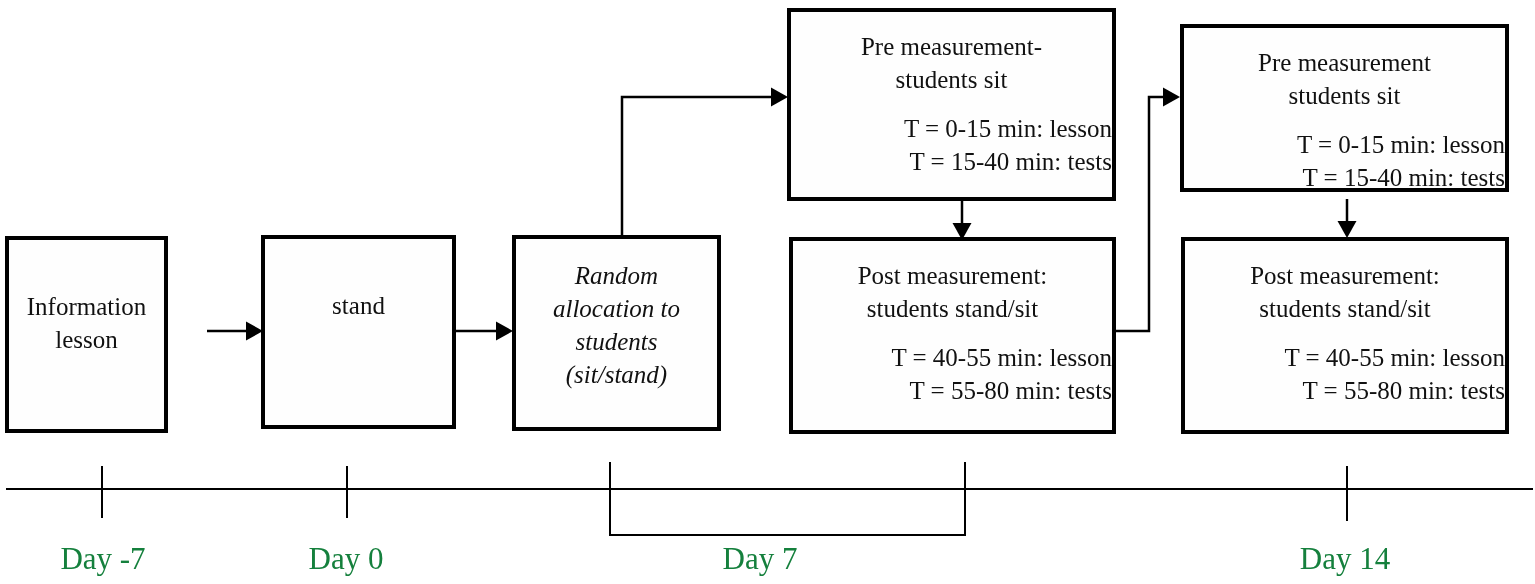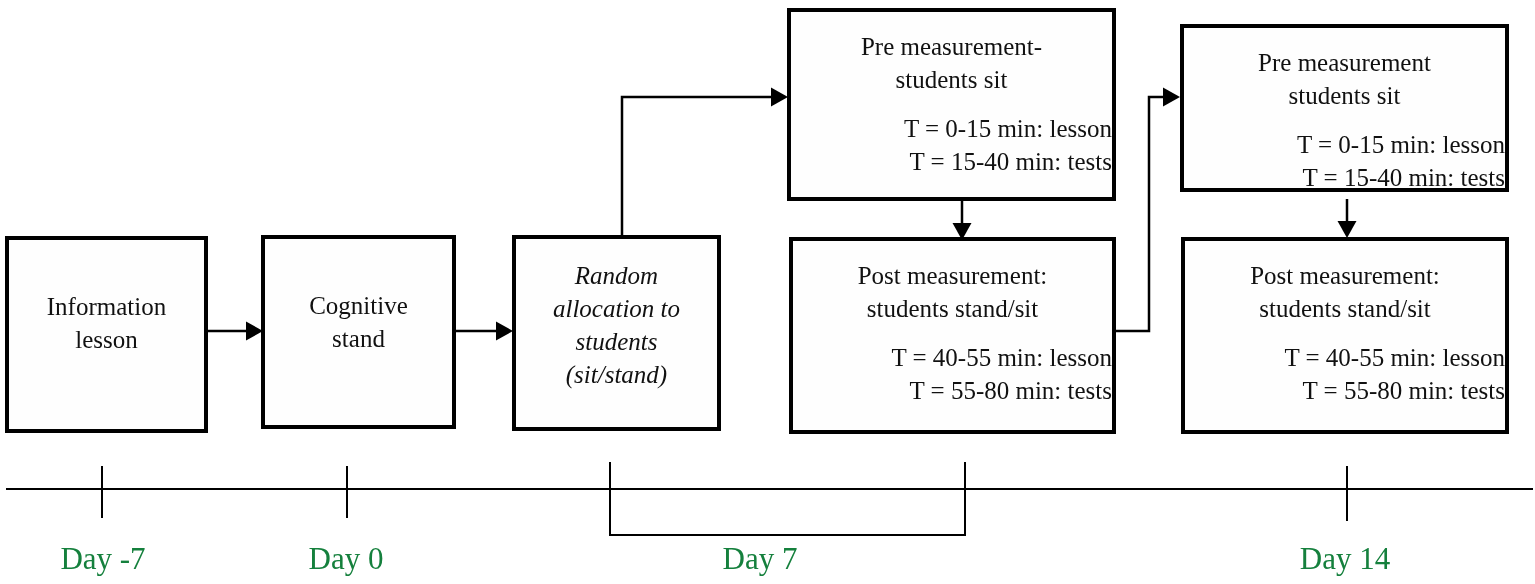--- a/index.html
+++ b/index.html
@@ -31,21 +31,21 @@
     background: #fefefe;
     text-align: center;
     font-size: 25px;
     line-height: 33px;
   }
   .box .pad-top-lg { padding-top: 50px; }
   .box .pad-top-sm { padding-top: 20px; font-style: italic; }
   .box .pad-top-md { padding-top: 18px; }
   .timing-block { margin-top: 16px; text-align: right; }
   
-  #box-information-session { left: 5px;    top: 236px; width: 203px; height: 197px; }
+  #box-information-session { left: 5px;    top: 236px; width: 163px; height: 197px; }
   #box-cognitive-tests     { left: 261px;  top: 235px; width: 195px; height: 194px; }
   #box-random-allocation   { left: 512px;  top: 235px; width: 209px; height: 196px; }
   
   #box-pre-measurement-1   { left: 787px;  top: 8px;   width: 329px; height: 193px; }
   #box-post-measurement-1  { left: 789px;  top: 237px; width: 327px; height: 197px; }
   #box-pre-measurement-2   { left: 1180px; top: 24px;   width: 329px; height: 168px; }
   #box-post-measurement-2  { left: 1181px; top: 237px; width: 328px; height: 197px; }
 
   .day-label {
     position: absolute;
@@ -109,21 +109,20 @@
 
   <div class="box" id="box-information-session">
     <div class="pad-top-lg">
       <div>Information</div>
       <div>lesson</div>
     </div>
   </div>
 
   <div class="box" id="box-cognitive-tests">
     <div class="pad-top-lg">
-      <div>Cognitive</div>
       <div>stand</div>
     </div>
   </div>
 
   <div class="box" id="box-random-allocation">
     <div class="pad-top-sm">
       <div>Random</div>
       <div>allocation to</div>
       <div>students</div>
       <div>(sit/stand)</div>

